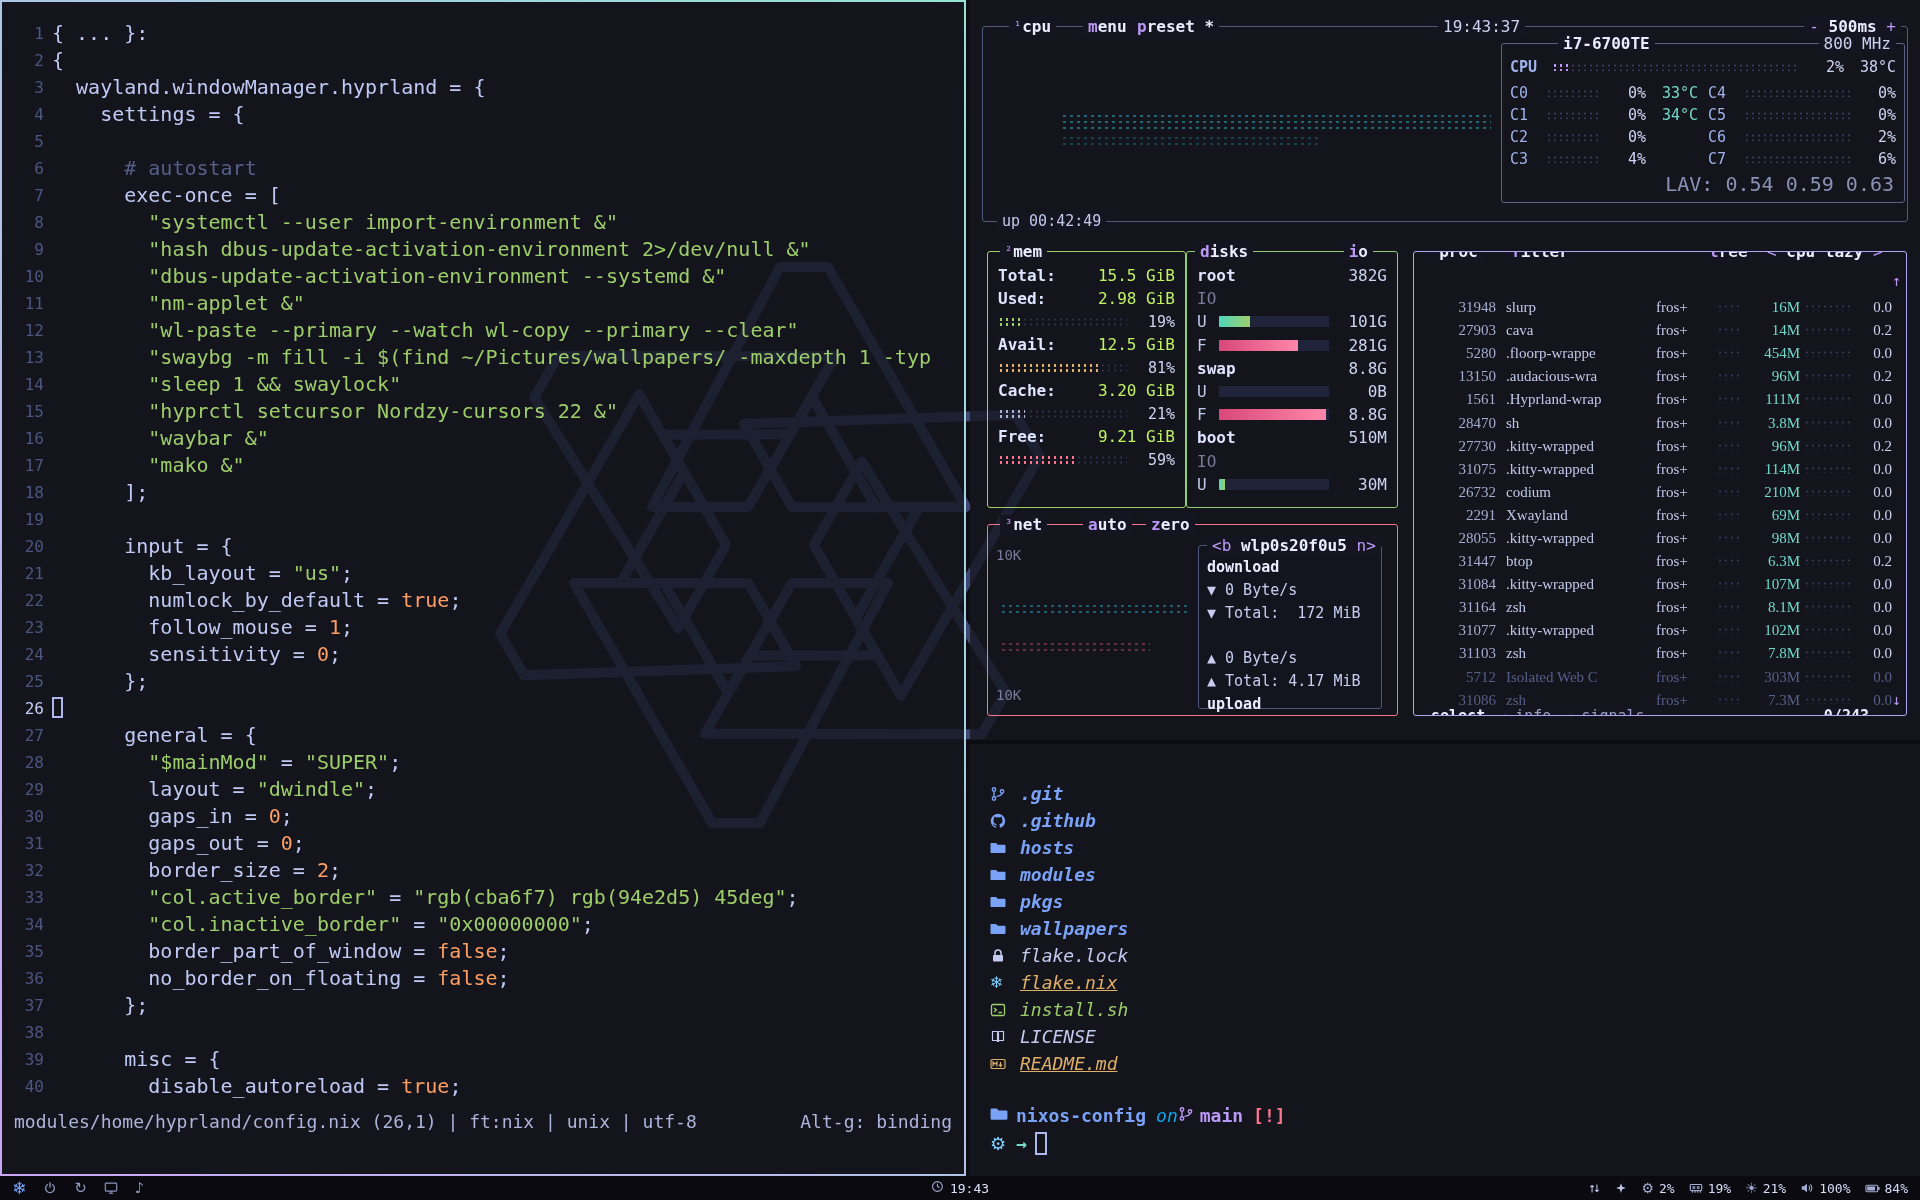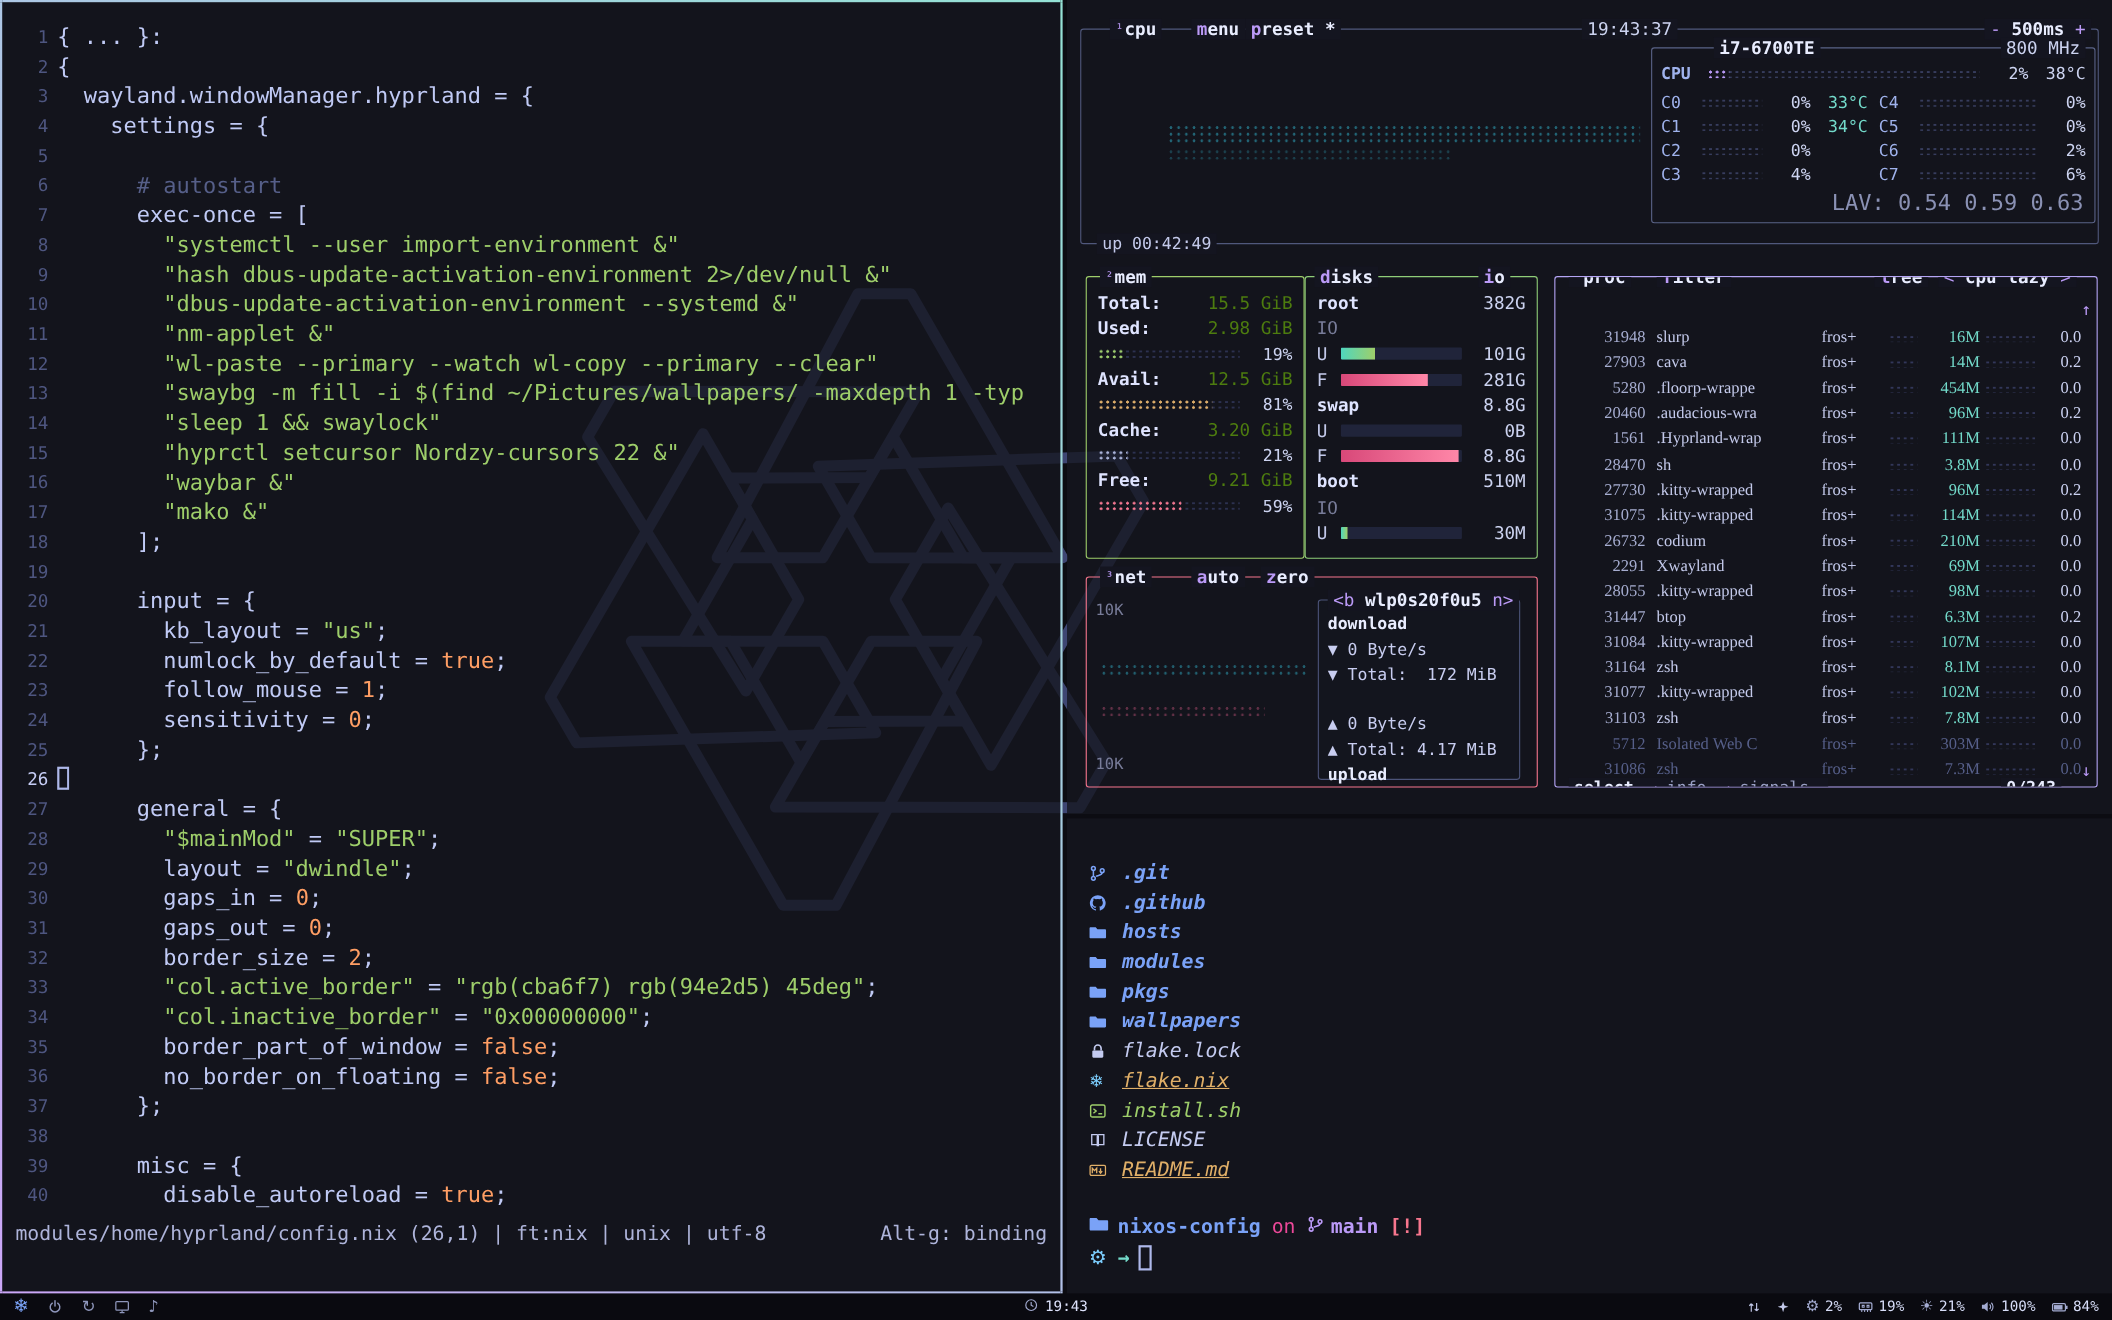--- a/index.html
+++ b/index.html
@@ -42,21 +42,21 @@
   .ctemp{width:52px;text-align:right;color:#73daca;}
   .cores{display:flex;gap:10px;padding:0 8px;margin-top:4px;}
   .ccol{flex:1;}
   .core-row{display:flex;align-items:center;height:22px;font-size:15px;}
   .lav{position:absolute;right:10px;bottom:6px;font-size:20px;color:#8a91b4;}
 
   .mem-box{--c:#9ece6a;left:17px;top:251px;width:199px;height:257px;}
   .mem-body{padding:12px 10px 0;}
   .mstat{display:flex;justify-content:space-between;height:23px;align-items:center;font-size:16px;}
   .mname{font-weight:bold;color:#dfe4ff;}
-  .mval{color:#4d7c0f;text-align:center;}
+  .mval{color:#bef264;text-align:center;}
   .mmeter{display:flex;align-items:center;height:23px;font-size:15px;}
   .track{position:relative;flex:1;height:9px;margin-right:6px;background-image:radial-gradient(circle,#2c3150 1px,transparent 1.2px);background-size:6px 5px;}
   .tfill{position:absolute;left:0;top:0;bottom:0;background-image:radial-gradient(circle,currentColor 1.2px,transparent 1.4px);background-size:6px 5px;}
   .mpct{width:42px;text-align:right;color:#ccd3f0;}
 
   .disks-box{--c:#8fce78;left:216px;top:251px;width:212px;height:257px;}
   .disk-body{padding:12px 10px 0;}
   .drow{display:flex;align-items:center;height:23.2px;font-size:16px;}
   .dname{font-weight:bold;color:#dfe4ff;flex:1;}
   .dsize{color:#ccd3f0;}
@@ -96,21 +96,21 @@
   
   .term-body{padding:36px 0 0 20px;}
   .frow{display:flex;align-items:center;height:27px;font-size:18px;font-style:italic;}
   .ficon{width:30px;display:inline-flex;align-items:center;}
   .f-blue{color:#7aa2f7;font-weight:bold;}
   .f-plain{color:#c4cbf0;}
   .f-green{color:#9ece6a;}
   .f-ul{color:#e0af68;text-decoration:underline;}
   .prompt{margin-top:25px;display:flex;align-items:center;height:27px;font-size:18px;}
   .prompt .dir{color:#7aa2f7;font-weight:bold;margin:0 10px 0 8px;}
-  .prompt .on{color:#ec4899;margin-right:10px;}
+  .prompt .on{color:#0ea5e9;font-style:italic;}
   .prompt .branch{color:#bb9af7;font-weight:bold;margin:0 10px 0 6px;}
   .prompt .gst{color:#f7768e;font-weight:bold;}
   .prompt2{margin-top:1px;display:flex;align-items:center;height:27px;font-size:18px;}
   .prompt2 .arrow{color:#73daca;margin:0 8px 0 10px;font-weight:bold;}
   .tcursor{display:inline-block;width:12px;height:23px;border:2px solid #aeb8ea;box-sizing:border-box;}
 
   
   .bar{position:absolute;left:0;right:0;bottom:0;height:24px;background:#0a0a10;z-index:2;
     display:flex;align-items:center;font-size:13px;color:#a3abd1;}
   .bar-left{display:flex;align-items:center;gap:17px;padding-left:12px;}
@@ -452,21 +452,21 @@
         <div class="prow">
           <span class="ppid">5280</span>
           <span class="pname">.floorp-wrappe</span>
           <span class="puser">fros+</span>
           <span class="plead"></span>
           <span class="pmem">454M</span>
           <span class="plead2"></span>
           <span class="pcpu">0.0</span>
         </div>
         <div class="prow">
-          <span class="ppid">20460</span>
+          <span class="ppid">13150</span>
           <span class="pname">.audacious-wra</span>
           <span class="puser">fros+</span>
           <span class="plead"></span>
           <span class="pmem">96M</span>
           <span class="plead2"></span>
           <span class="pcpu">0.2</span>
         </div>
         <div class="prow">
           <span class="ppid">1561</span>
           <span class="pname">.Hyprland-wrap</span>

